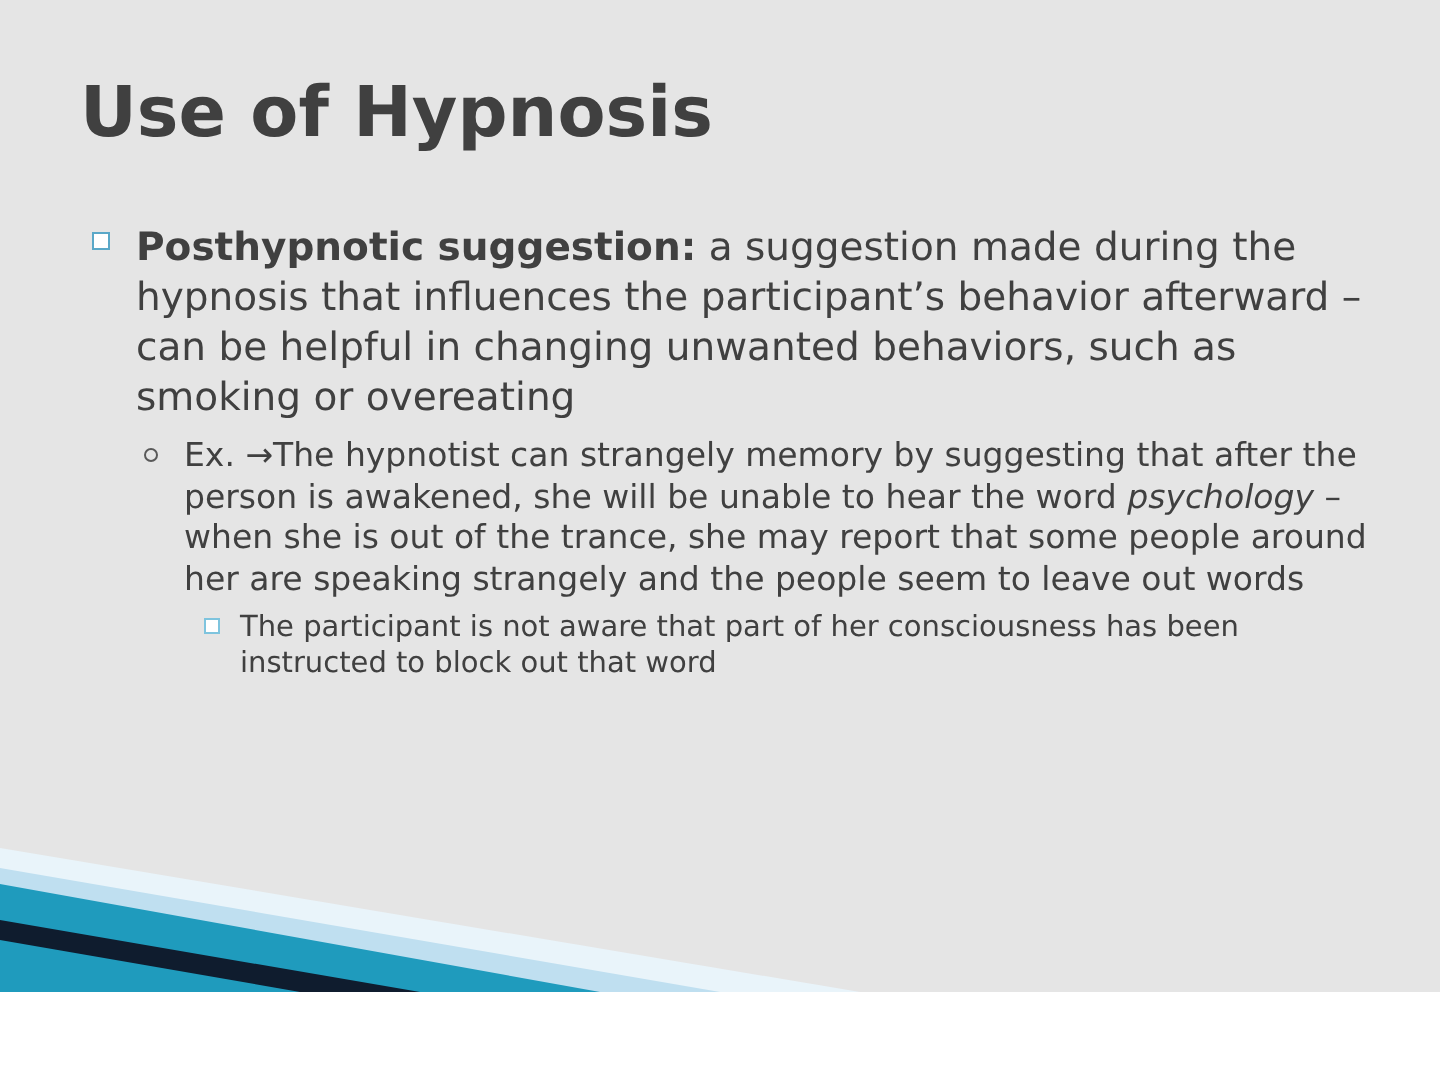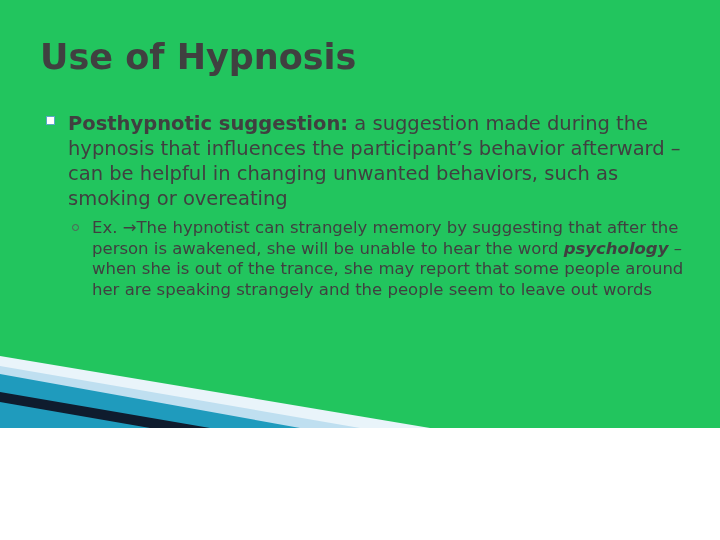--- a/index.html
+++ b/index.html
@@ -11,22 +11,22 @@
     height: 540px;
     background: #ffffff;
     font-family: "DejaVu Sans", sans-serif;
     overflow: hidden;
     position: relative;
   }
   .slide {
     position: absolute;
     left: 0; top: 0;
     width: 720px;
-    height: 428px;
-    background: #22c55e;
+    height: 496px;
+    background: #e5e5e5;
     overflow: hidden;
   }
   .title {
     position: absolute;
     left: 40px;
     top: 38px;
     font-size: 35px;
     font-weight: bold;
     color: #404040;
     letter-spacing: 0px;
@@ -79,21 +79,20 @@
     height: 7px;
     border: 1.3px solid #595959;
     border-radius: 50%;
     box-sizing: border-box;
   }
   .arrow {
     font-family: "DejaVu Sans", sans-serif;
   }
   .it {
     font-style: italic;
-    font-weight: bold;
   }
   
   .lvl3 {
     position: relative;
     padding-left: 80px;
     font-size: 14.5px;
     color: #404040;
     line-height: 1.25;
     margin-top: 4px;
   }
@@ -127,20 +126,23 @@
   <div class="body-block">
 
     <div class="lvl1">
       <span class="bullet"></span><b>Posthypnotic suggestion:</b><span> a suggestion made during the hypnosis that influences the participant’s behavior afterward – can be helpful in changing unwanted behaviors, such as smoking or overeating</span>
     </div>
 
     <div class="lvl2">
       <span class="bullet-o"></span><span>Ex. </span><span class="arrow">→</span><span>The hypnotist can strangely memory by suggesting that after the person is awakened, she will be unable to hear the word </span><span class="it">psychology</span><span> – when she is out of the trance, she may report that some people around her are speaking strangely and the people seem to leave out words</span>
     </div>
 
+    <div class="lvl3">
+      <span class="bullet-sq"></span><span>The participant is not aware that part of her consciousness has been instructed to block out that word</span>
+    </div>
 
   </div>
 
   <svg class="deco" viewBox="0 0 430 92" preserveAspectRatio="none">
     <polygon points="0,20 430,92 0,92" fill="#e9f4fa"></polygon>
     <polygon points="0,30 360,92 0,92" fill="#bfdff0"></polygon>
     <polygon points="0,38 300,92 0,92" fill="#1f9bbd"></polygon>
     <polygon points="0,56 210,92 0,92" fill="#0f1c2e"></polygon>
     <polygon points="0,66 150,92 0,92" fill="#1f9bbd"></polygon>
   </svg>

